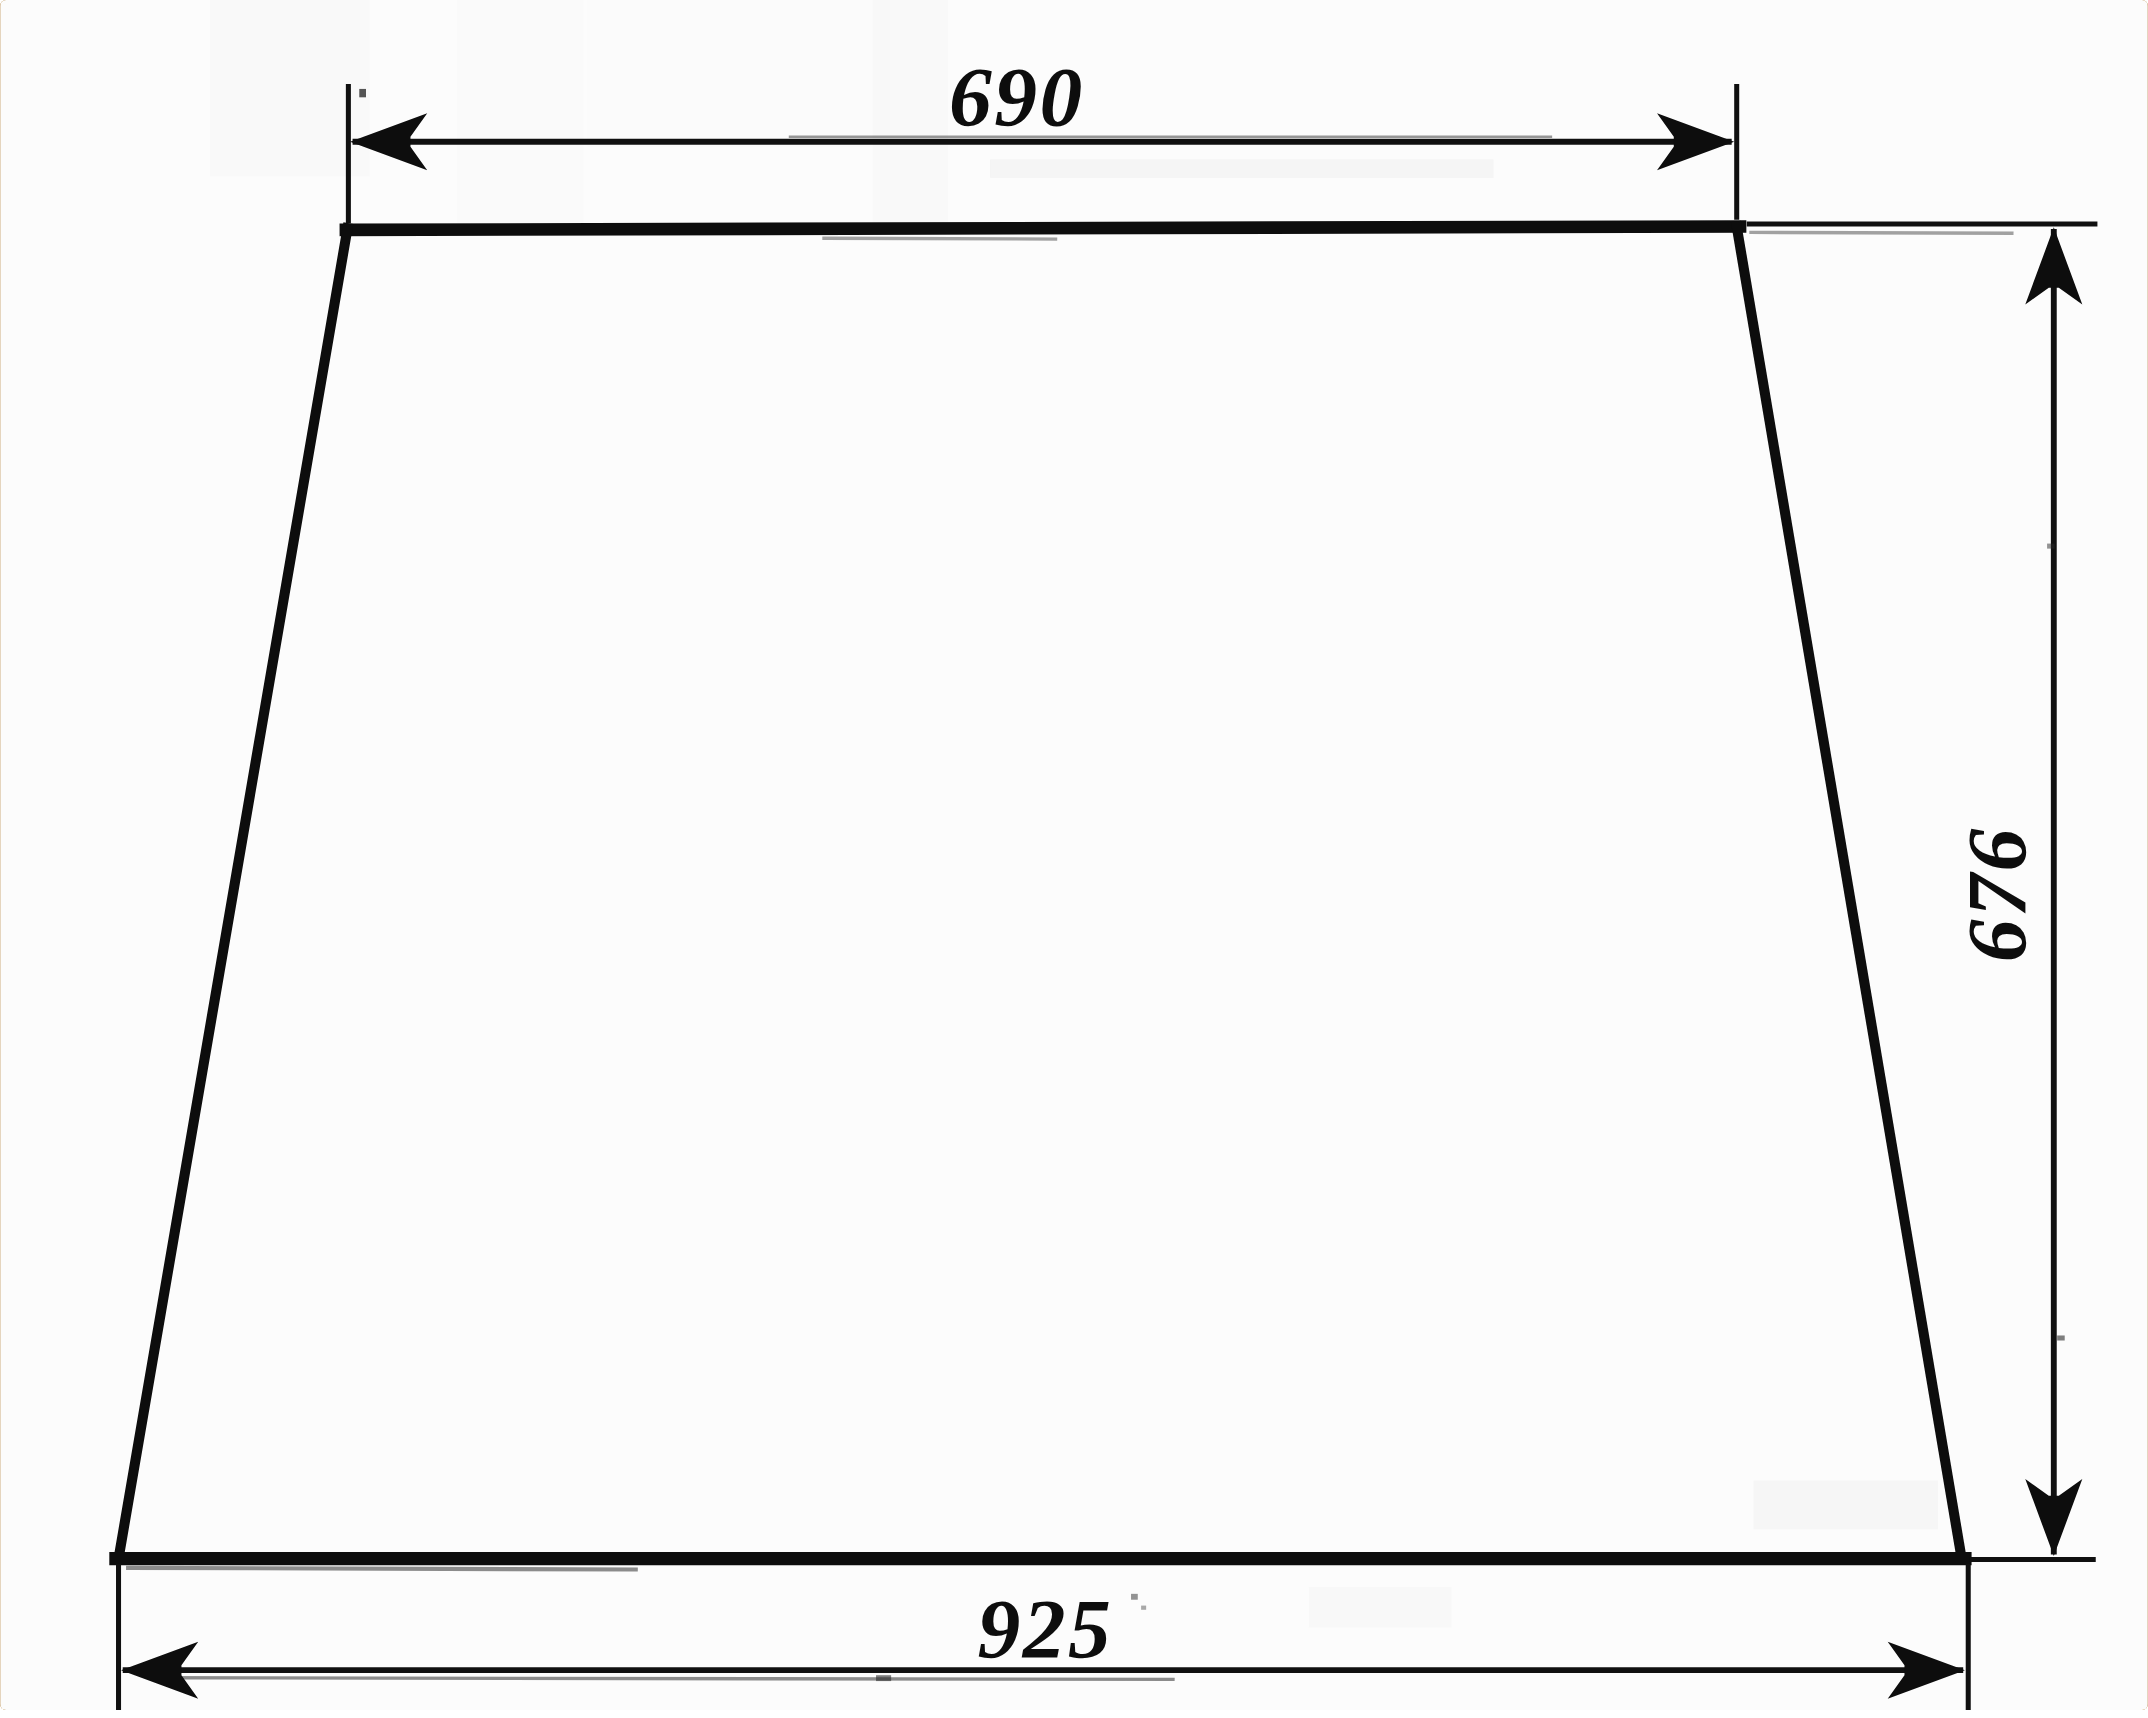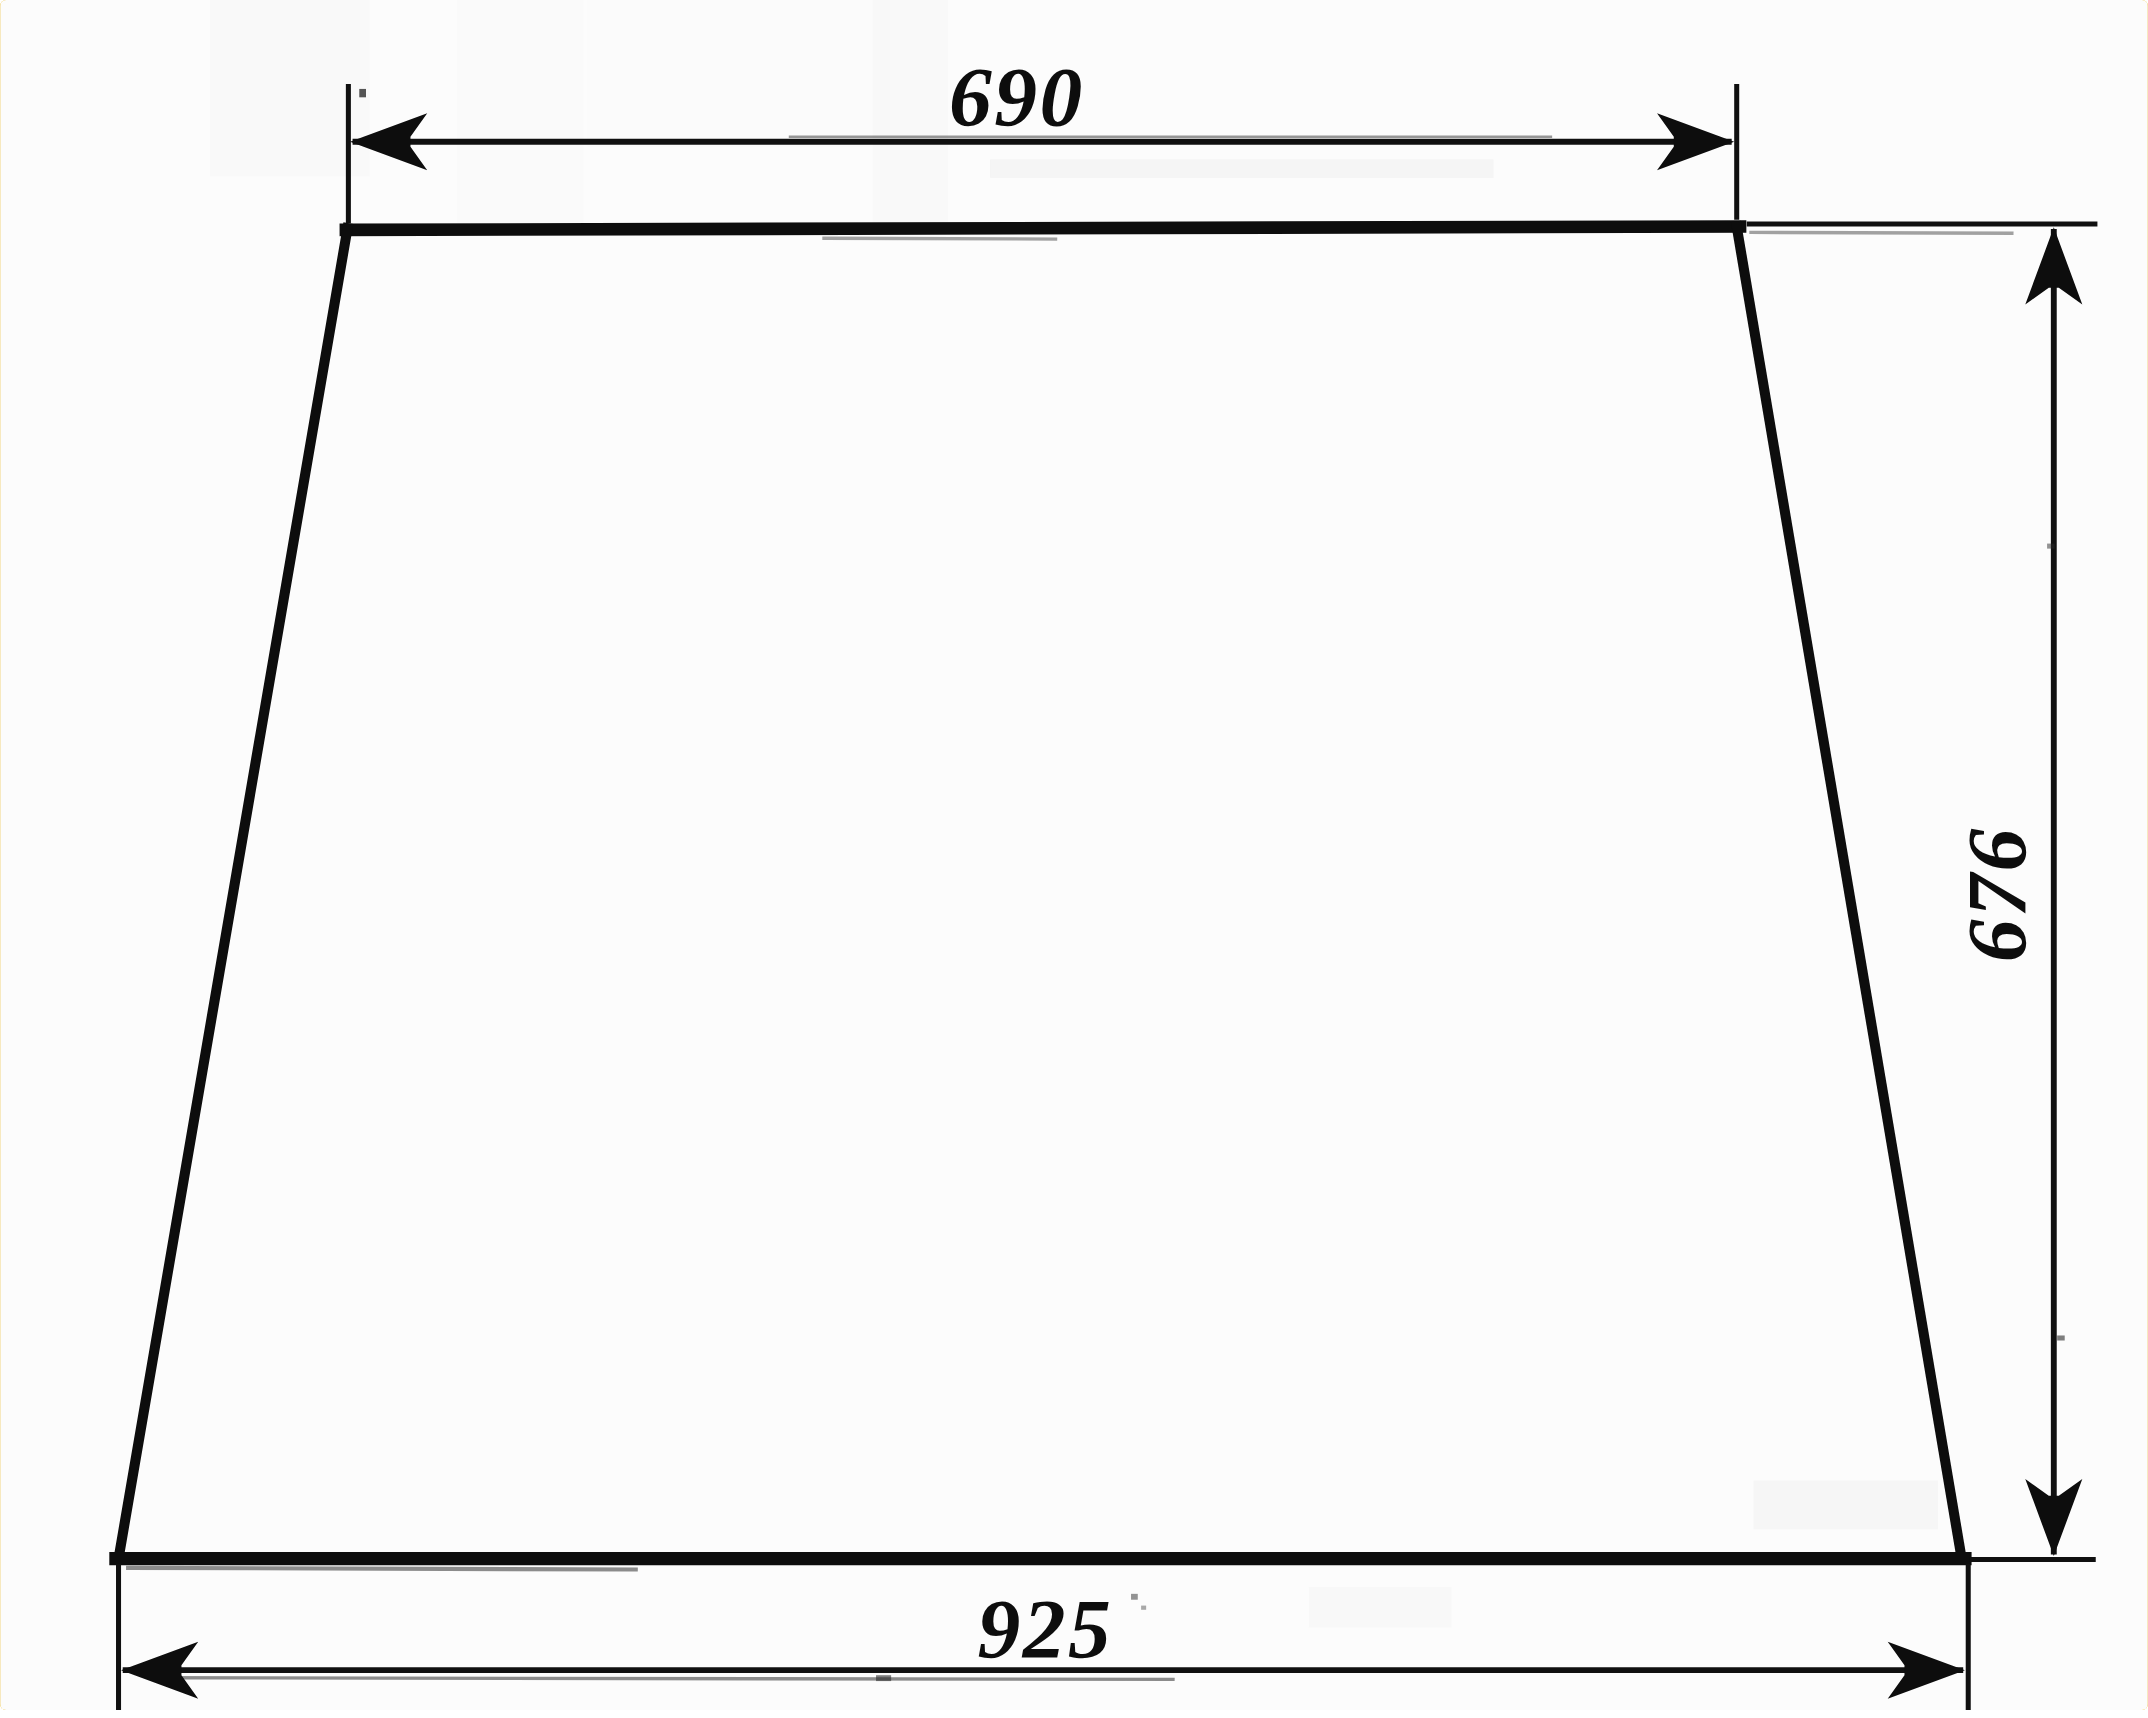--- a/index.html
+++ b/index.html
@@ -4,21 +4,21 @@
 <style>
   html, body {
     margin: 0;
     padding: 0;
     background: #ffffff;
   }
   .page {
     width: 2148px;
     height: 1710px;
     position: relative;
-    background: #eab308;
+    background: #a16207;
     overflow: hidden;
     border-radius: 6px;
   }
   svg.drawing {
     display: block;
     width: 2148px;
     height: 1718px;
   }
   .edge {
     stroke: #0d0d0d;

